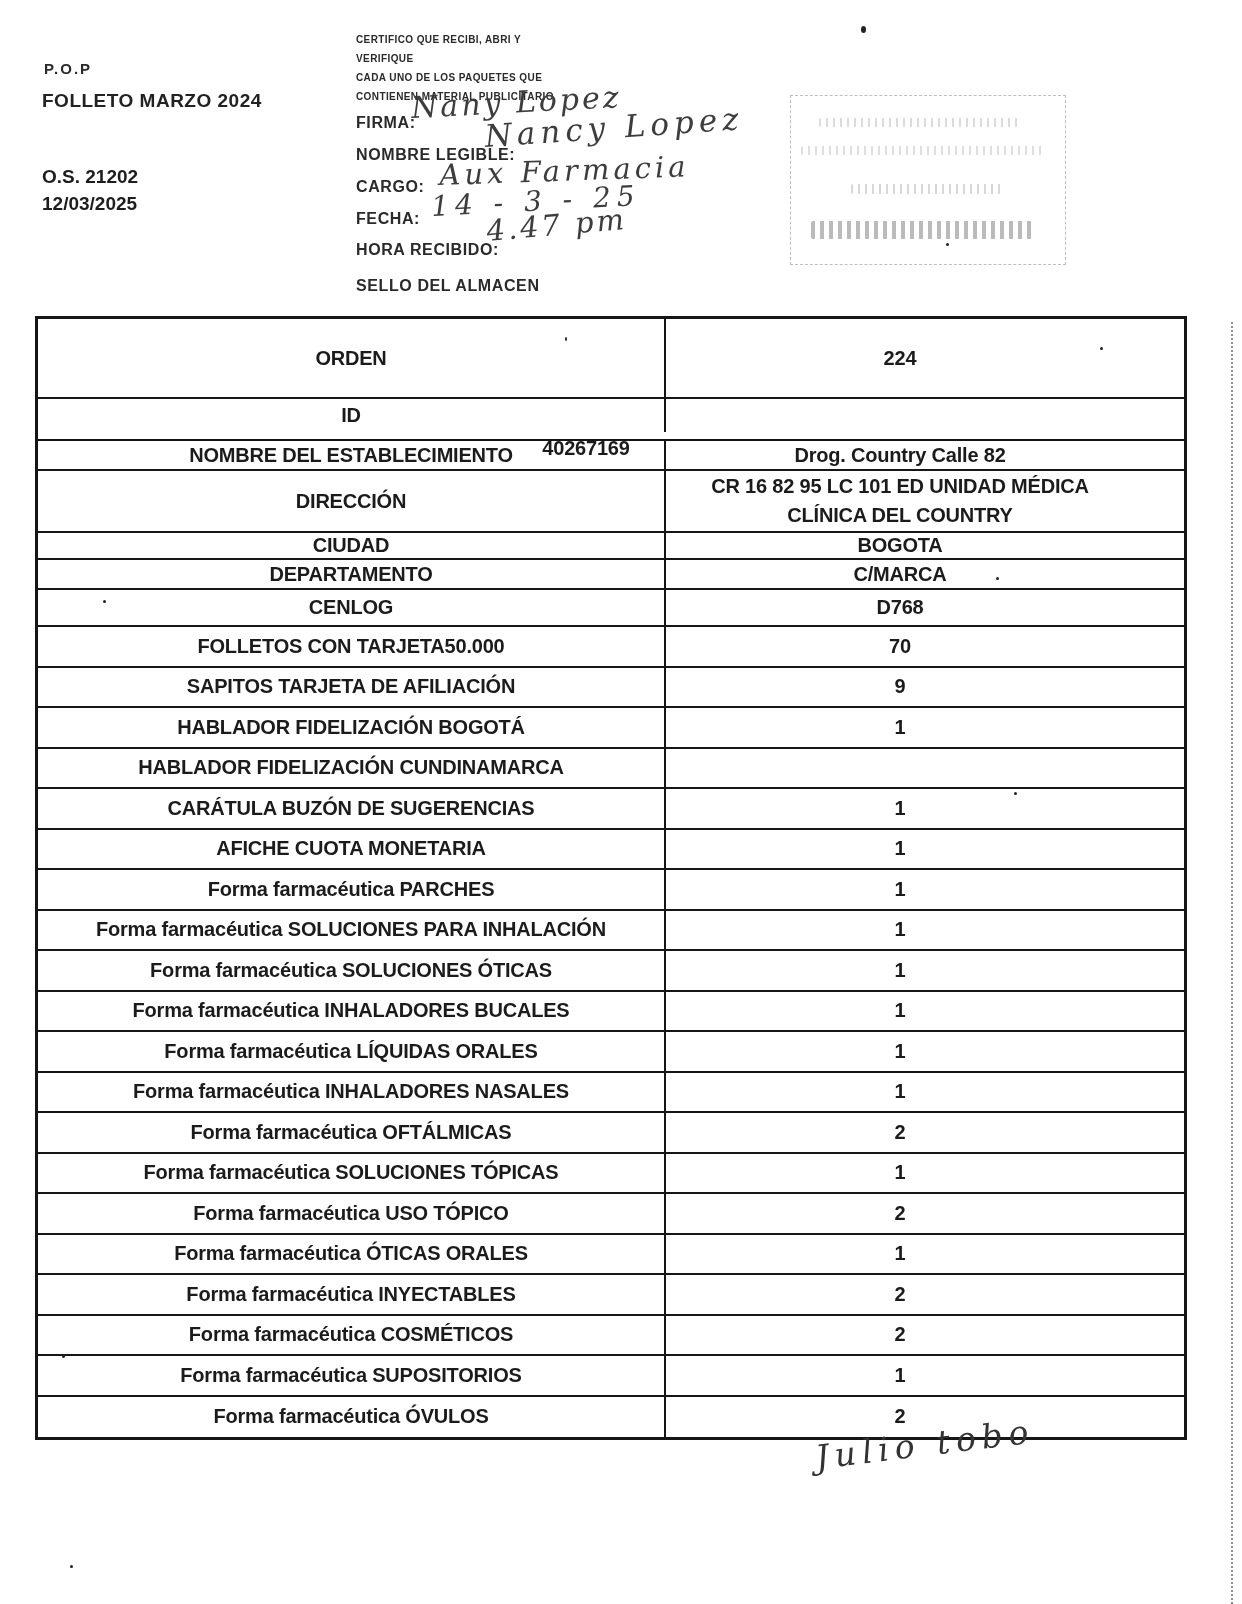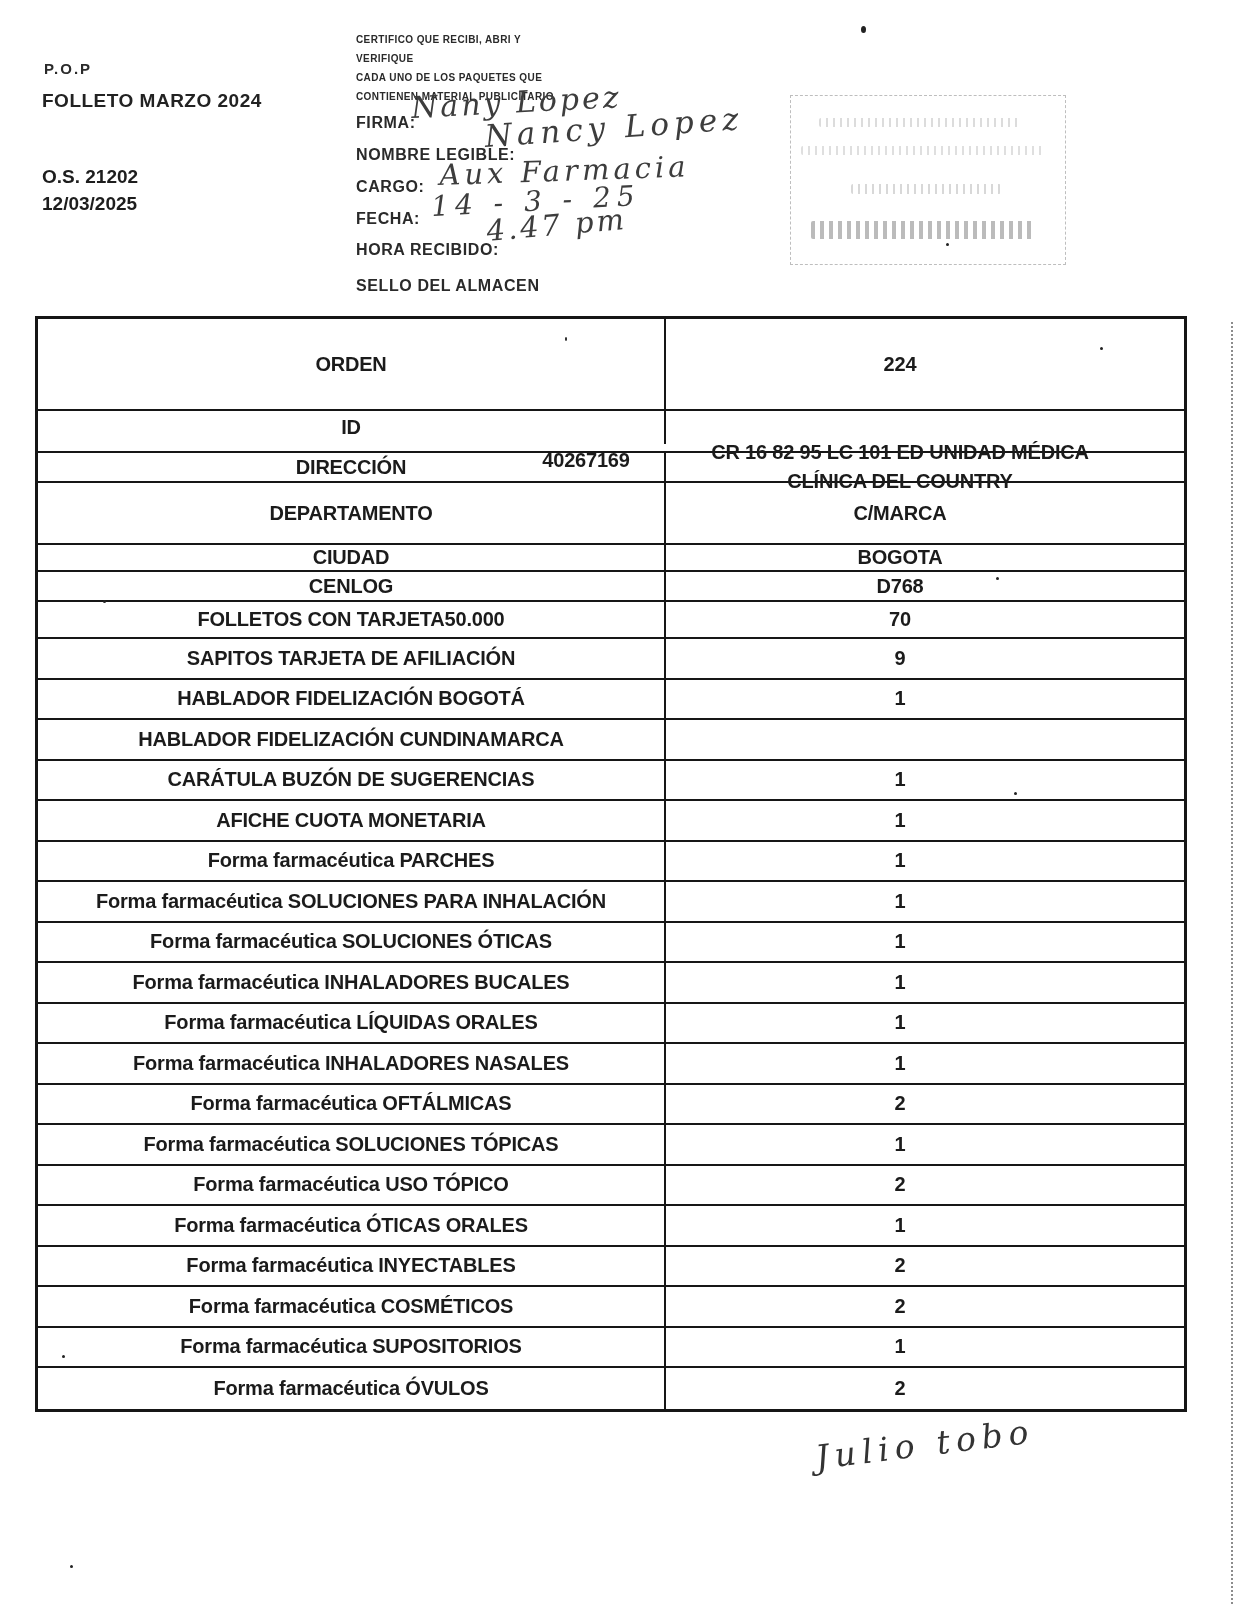--- a/index.html
+++ b/index.html
@@ -50,21 +50,21 @@
   .pop-table{
     position:absolute;left:35px;top:316px;width:1152px;
     border:3px solid #161616;box-sizing:border-box;
   }
   .row{display:flex;border-bottom:2.5px solid #161616;box-sizing:border-box;}
   .row:last-child{border-bottom:none;}
   .cell{display:flex;align-items:center;justify-content:center;box-sizing:border-box;
     font-size:20px;font-weight:bold;letter-spacing:-.2px;text-align:center;color:#1b1b1b;line-height:1.45;}
   .cell.label{width:628px;border-right:2.5px solid #161616;padding:2px 10px;}
   .cell.value{flex:1;padding:2px 60px 2px 10px;}
-  .row:nth-child(1){height:92px;}
+  .row:nth-child(1){height:80px;}
   .row:nth-child(2){height:42px;flex-direction:column;}
   .row:nth-child(3){height:30px;}
   .row:nth-child(4){height:62px;}
   .row:nth-child(5){height:27px;}
   .row:nth-child(6){height:30px;}
   .row:nth-child(7){height:37px;}
   .row:nth-child(n+8){height:40.5px;}
   
   .scan-line{position:absolute;left:1231px;top:322px;height:1282px;width:0;
     border-left:2px dotted rgba(0,0,0,.45);}
@@ -111,34 +111,38 @@
   <div class="row">
     <div class="cell label">ORDEN</div>
     <div class="cell value">224</div>
   </div>
 
   <div class="row">
     <div class="cell label">ID</div>
     <div class="cell value">40267169</div>
   </div>
 
+  <div class="row">
+    <div class="cell label">NOMBRE DEL ESTABLECIMIENTO</div>
+    <div class="cell value">Drog. Country Calle 82</div>
+  </div>
 
   <div class="row">
     <div class="cell label">DIRECCIÓN</div>
     <div class="cell value">CR 16 82 95 LC 101 ED UNIDAD MÉDICA CLÍNICA DEL COUNTRY</div>
   </div>
 
   <div class="row">
+    <div class="cell label">CIUDAD</div>
+    <div class="cell value">BOGOTA</div>
+  </div>
+
+  <div class="row">
     <div class="cell label">DEPARTAMENTO</div>
     <div class="cell value">C/MARCA</div>
-  </div>
-
-  <div class="row">
-    <div class="cell label">CIUDAD</div>
-    <div class="cell value">BOGOTA</div>
   </div>
 
   <div class="row">
     <div class="cell label">CENLOG</div>
     <div class="cell value">D768</div>
   </div>
 
   <div class="row">
     <div class="cell label">FOLLETOS CON TARJETA50.000</div>
     <div class="cell value">70</div>

